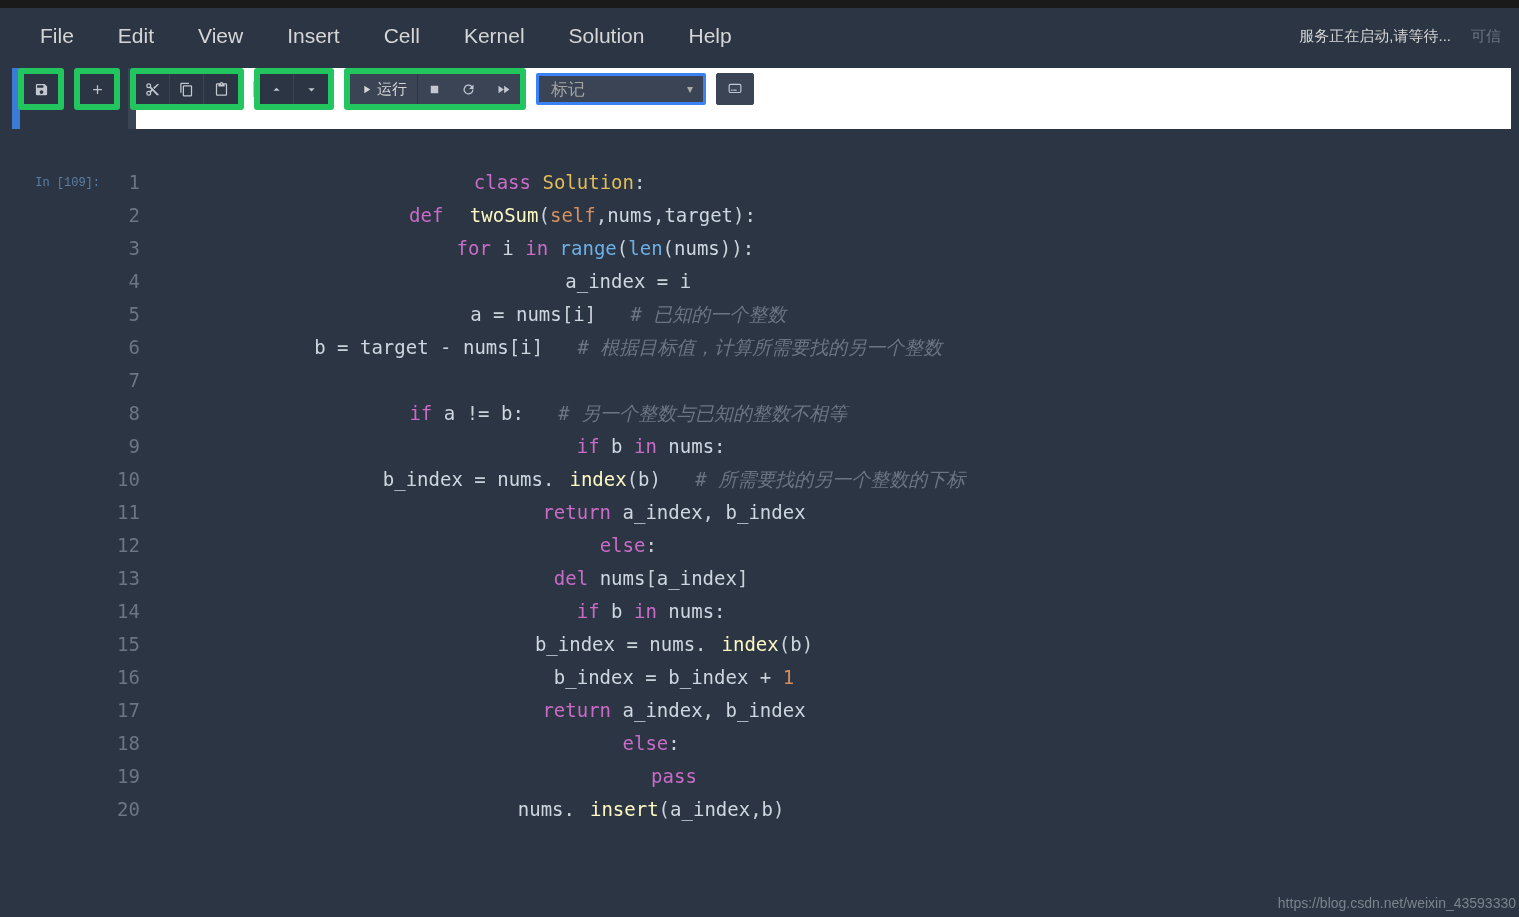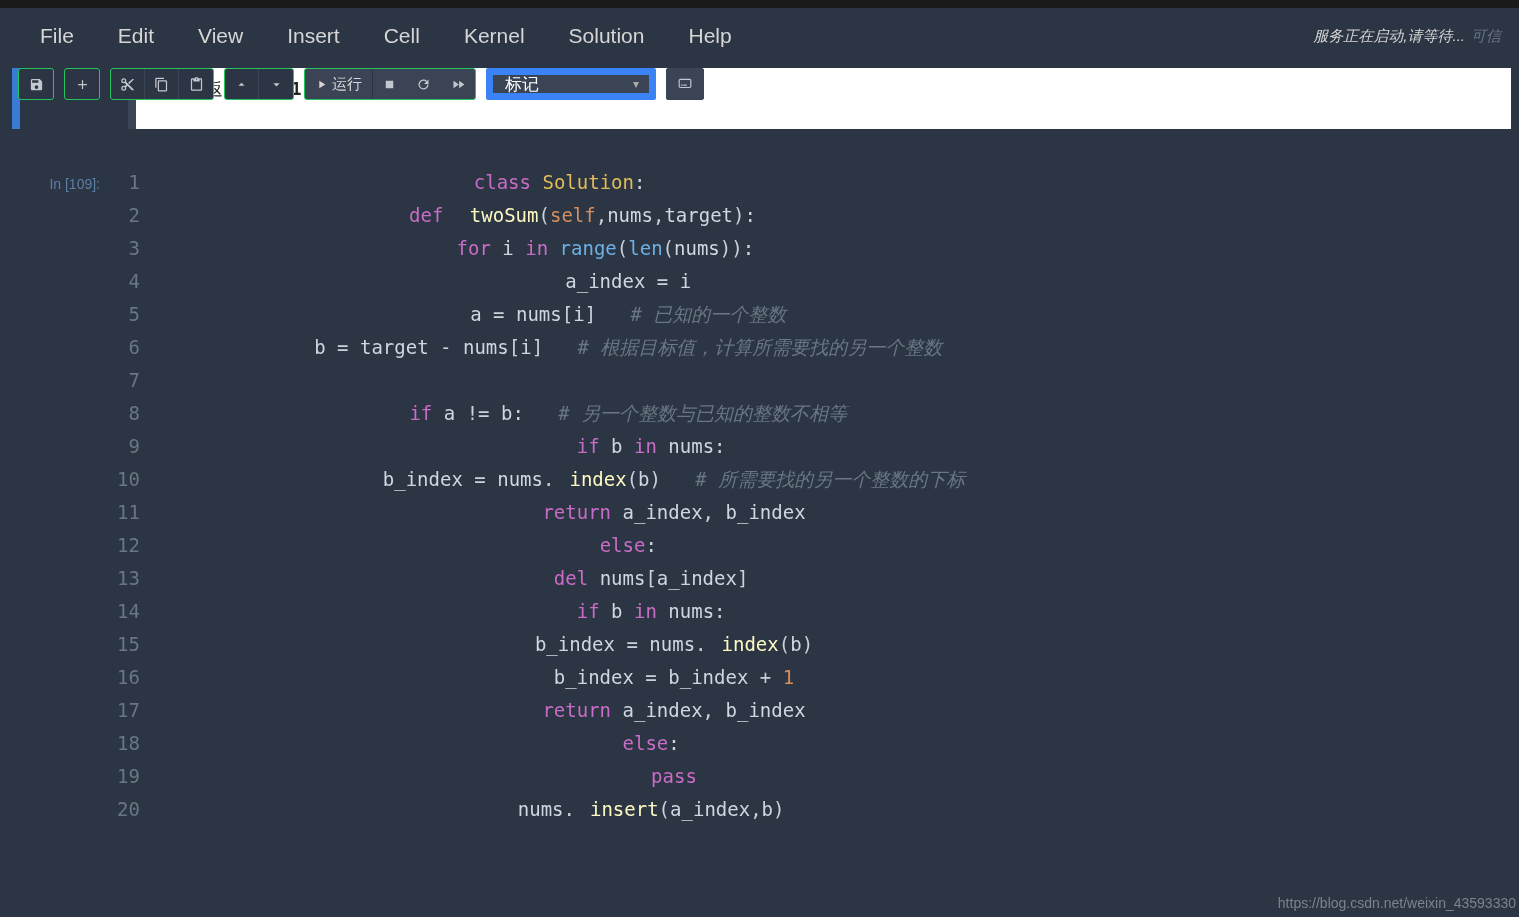--- a/index.html
+++ b/index.html
@@ -35,35 +35,34 @@
   font-size: 21px;
   color: #d6d6d6;
   cursor: pointer;
 }
 .status-right {
   margin-left: auto;
   font-size: 15px;
   color: #d6d6d6;
   display: flex;
   align-items: center;
-  gap: 6px;
-  font-style: italic;
+  gap: 20px;
 }
 .status-right .faded { color: #6a7684; }
 .toolbar-row {
   display: flex;
   align-items: center;
   padding: 4px 18px 8px 18px;
   gap: 10px;
   position: relative;
   z-index: 5;
 }
 .tb-group {
   background: #2c3543;
-  border: 1px solid #22c55e;
+  border: 6px solid #22c55e;
   border-radius: 3px;
   display: flex;
   align-items: center;
 }
 .tb-btn {
   width: 34px; height: 30px;
   display: flex; align-items: center; justify-content: center;
   color: #c2c7d0;
   cursor: pointer;
   border-right: 1px solid #3b4454;
@@ -71,22 +70,22 @@
 .tb-group .tb-btn:last-child { border-right: none; }
 .tb-btn svg { width: 15px; height: 15px; fill: currentColor; }
 .run-group { background: #3a4454; }
 .run-btn {
   display: flex; align-items: center; padding: 0 10px; height: 30px;
   gap: 4px; font-size: 15px; color: #d6d6d6; cursor: pointer;
   border-right: 1px solid #2c3543;
 }
 .dropdown {
   background: #3a4454;
-  color: #ffffff;
-  border: 7px solid #3b82f6;
+  color: #a3a3a3;
+  border: 3px solid #3b82f6;
   height: 32px;
   display: flex; align-items: center;
   padding: 0 30px 0 12px;
   font-size: 17px;
   position: relative;
   border-radius: 2px;
   min-width: 170px;
   cursor: pointer;
 }
 .dropdown::after {
@@ -133,22 +132,22 @@
 }
 .code-cell {
   display: flex;
   padding: 6px 8px 0 22px;
 }
 .prompt-col {
   width: 84px;
   text-align: right;
   padding-right: 6px;
   padding-top: 10px;
-  font-family: Liberation Sans, sans-serif;
-  font-size: 14px;
+  font-family: Liberation Mono, monospace;
+  font-size: 12px;
   color: #5d7fa3;
 }
 .editor {
   flex: 1;
   display: flex;
   font-family: Consolas, Menlo, "DejaVu Sans Mono", monospace;
   font-size: 19px;
   line-height: 33px;
 }
 .ln-gutter {

